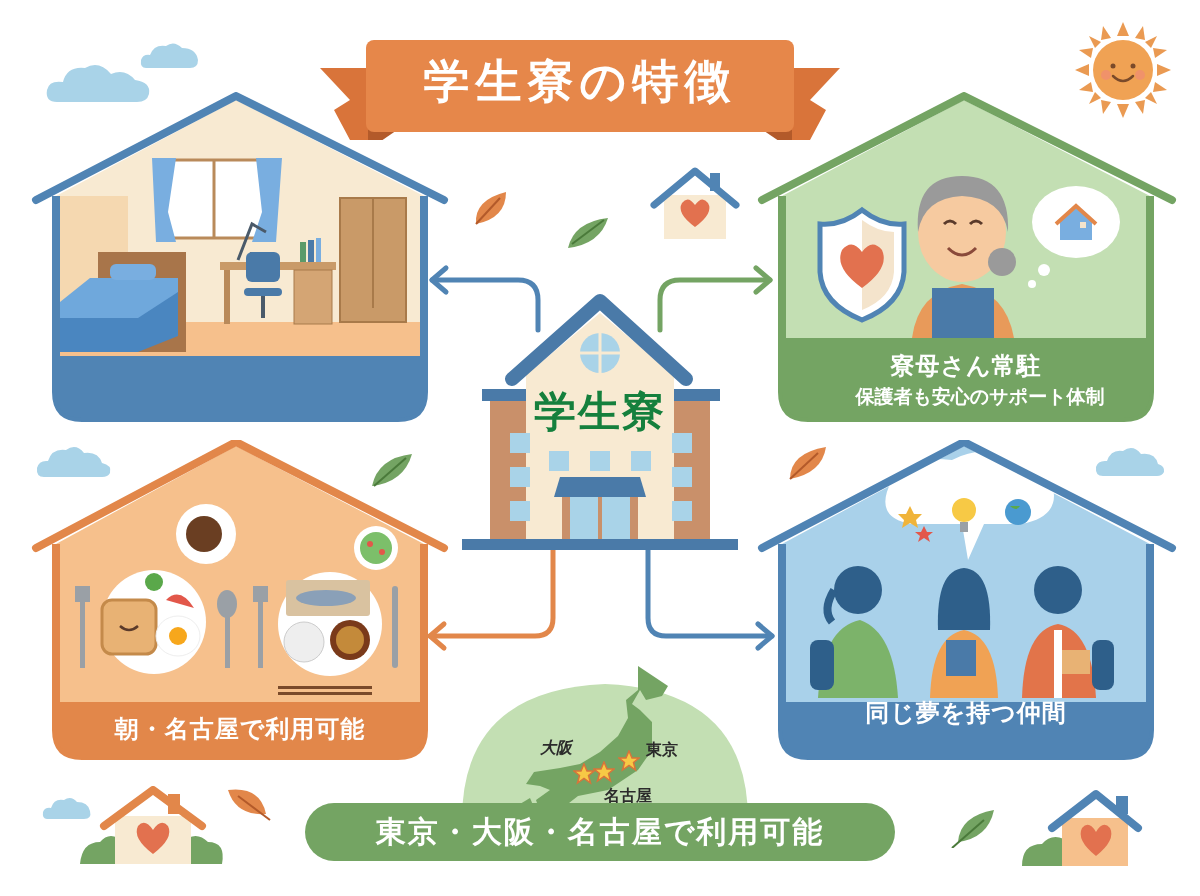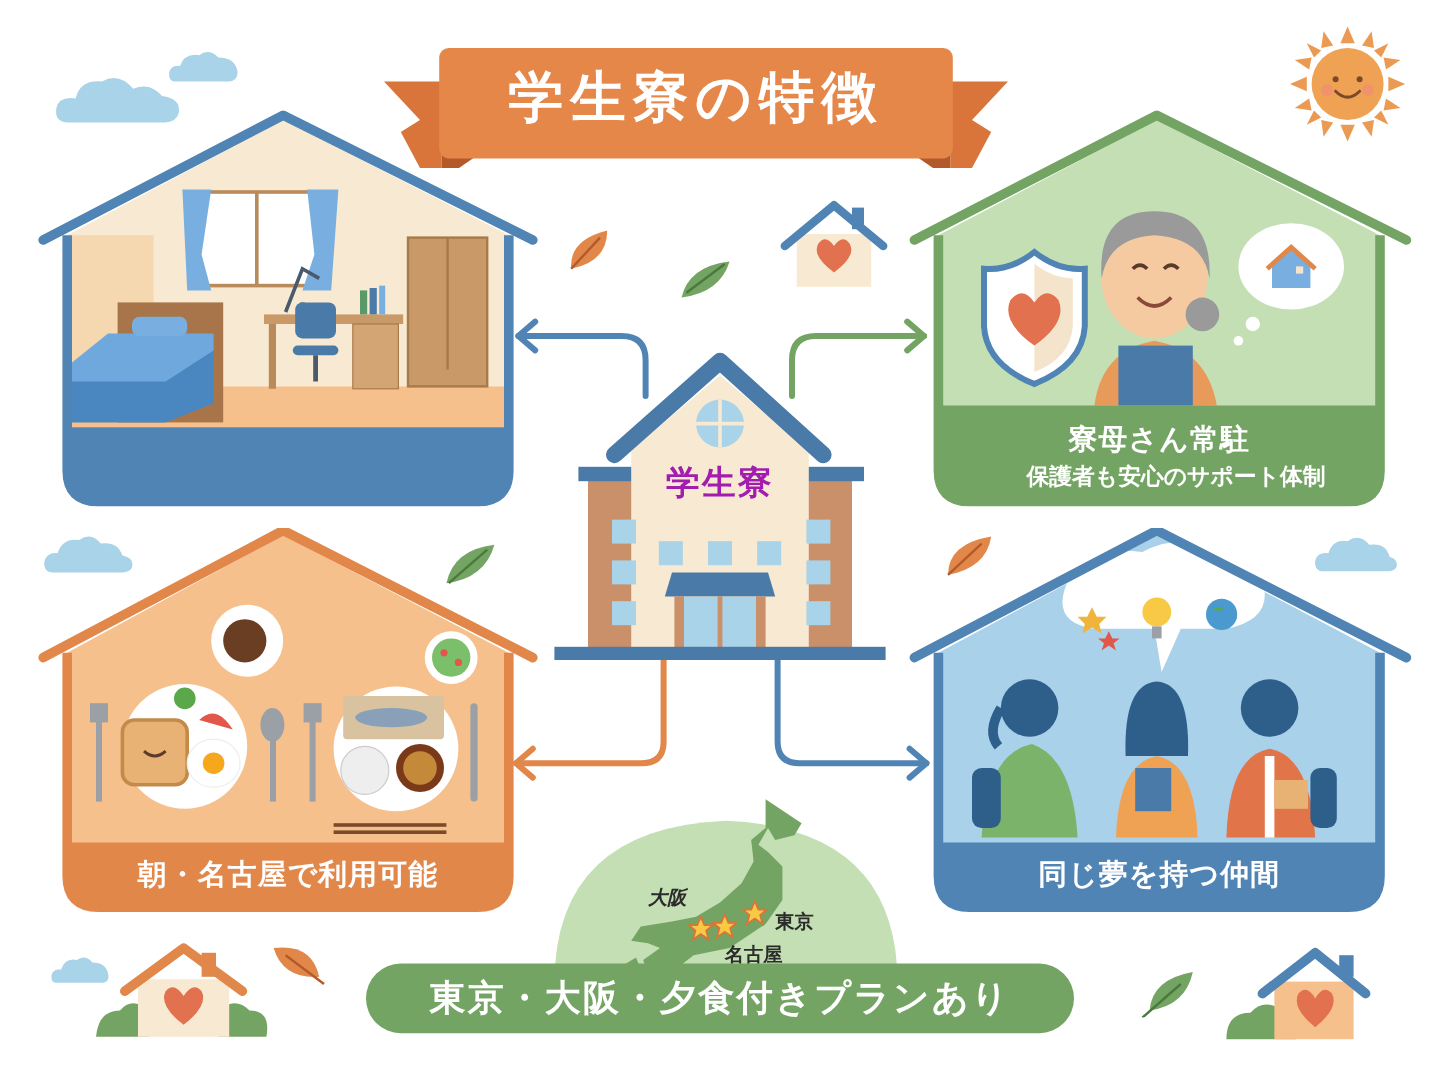--- a/index.html
+++ b/index.html
@@ -3,21 +3,21 @@
 <meta charset="utf-8">
 <style>
   html,body{margin:0;padding:0;}
   body{width:1200px;height:896px;background:#ffffff;position:relative;overflow:hidden;font-family:"DejaVu Sans",sans-serif;}
   .abs{position:absolute;}
   .title-banner{left:320px;top:40px;width:520px;height:100px;}
   .title-text{position:absolute;left:48px;top:8px;width:424px;height:68px;display:flex;align-items:center;justify-content:center;color:#fff;font-weight:bold;font-size:46px;letter-spacing:6px;}
   .card-label{position:absolute;display:flex;flex-direction:column;align-items:center;justify-content:center;color:#fff;font-weight:bold;text-align:center;}
   .lbl-main{font-size:24px;letter-spacing:1px;}
   .lbl-sub{font-size:19px;margin-top:2px;margin-left:28px;}
-  .center-text{position:absolute;left:523px;top:384px;width:154px;text-align:center;color:#a21caf;font-weight:bold;font-size:28px;letter-spacing:2px;}
+  .center-text{position:absolute;left:523px;top:384px;width:154px;text-align:center;color:#15803d;font-weight:bold;font-size:42px;letter-spacing:2px;}
   .loc-pill{left:305px;top:803px;width:590px;height:58px;border-radius:29px;background:#74a463;display:flex;align-items:center;justify-content:center;color:#fff;font-weight:bold;font-size:30px;letter-spacing:2px;}
   .city{position:absolute;font-weight:bold;font-size:16px;color:#2b2b2b;}
 </style>
 </head>
 <body>
 
 <svg class="abs" style="left:45px;top:60px" width="110" height="45" viewBox="0 0 110 45">
   <path d="M12 42 Q0 42 2 30 Q4 20 18 22 Q22 6 40 8 Q54 0 66 14 Q80 8 90 20 Q106 22 104 34 Q102 42 92 42 Z" fill="#a9d3e8"></path>
 </svg>
 <svg class="abs" style="left:140px;top:40px" width="60" height="30" viewBox="0 0 60 30">
@@ -251,21 +251,21 @@
     <rect x="194" y="200" width="30" height="36" fill="#4a7aa8"></rect>
     <path d="M270 258 Q272 190 306 184 Q340 190 344 258 Z" fill="#e2744a"></path>
     <circle cx="306" cy="150" r="24" fill="#2e5f8a"></circle>
     <rect x="302" y="190" width="8" height="68" fill="#fff"></rect>
     <rect x="340" y="200" width="22" height="50" rx="8" fill="#2e5f8a"></rect>
     <rect x="310" y="210" width="28" height="24" fill="#e8b274"></rect>
     <polyline points="10,108 212,2 420,108" fill="none" stroke="#5084b4" stroke-width="8" stroke-linecap="round" stroke-linejoin="round"></polyline>
     <path d="M30 104 L30 290 Q30 316 56 316 L372 316 Q398 316 398 290 L398 104" fill="none" stroke="#5084b4" stroke-width="8"></path>
     <path d="M30 262 L398 262 L398 290 Q398 316 372 316 L56 316 Q30 316 30 290 Z" fill="#5084b4"></path>
   </svg>
-  <div class="card-label" style="left:30px;top:262px;width:368px;height:54px;">
+  <div class="card-label" style="left:30px;top:246px;width:368px;height:54px;">
     <span class="lbl-main">同じ夢を持つ仲間</span>
   </div>
 </div>
 
 <svg class="abs" style="left:650px;top:165px" width="90" height="75" viewBox="0 0 90 75">
   <rect x="14" y="30" width="62" height="44" fill="#f8ead2"></rect>
   <polyline points="4,40 45,6 86,40" fill="none" stroke="#5084b4" stroke-width="7" stroke-linecap="round" stroke-linejoin="round"></polyline>
   <rect x="60" y="8" width="10" height="18" fill="#5084b4"></rect>
   <path d="M45 62 Q26 48 32 38 Q38 30 45 40 Q52 30 58 38 Q64 48 45 62 Z" fill="#e2714f"></path>
 </svg>
@@ -319,17 +319,17 @@
   <svg style="position:absolute;left:133px;top:103px" width="22" height="22" viewBox="0 0 22 22">
       <polygon points="11,1 14,8 21,8 15.5,12.5 17.5,20 11,15.5 4.5,20 6.5,12.5 1,8 8,8" fill="#f7c945" stroke="#d9743a" stroke-width="1.5"></polygon>
     </svg>
   <svg style="position:absolute;left:153px;top:101px" width="22" height="22" viewBox="0 0 22 22">
       <polygon points="11,1 14,8 21,8 15.5,12.5 17.5,20 11,15.5 4.5,20 6.5,12.5 1,8 8,8" fill="#f7c945" stroke="#d9743a" stroke-width="1.5"></polygon>
     </svg>
   <svg style="position:absolute;left:178px;top:90px" width="22" height="22" viewBox="0 0 22 22">
       <polygon points="11,1 14,8 21,8 15.5,12.5 17.5,20 11,15.5 4.5,20 6.5,12.5 1,8 8,8" fill="#f7c945" stroke="#d9743a" stroke-width="1.5"></polygon>
     </svg>
   <span class="city" style="left:100px;top:78px;font-style:italic;">大阪</span>
-  <span class="city" style="left:206px;top:98px;text-align:center;">東京</span>
+  <span class="city" style="left:206px;top:80px;text-align:center;">東京</span>
   <span class="city" style="left:164px;top:126px;">名古屋</span>
 </div>
 
-<div class="abs loc-pill">東京・大阪・夕食付きプランあり</div>
+<div class="abs loc-pill">東京・大阪・名古屋で利用可能</div>
 
 </body></html>

